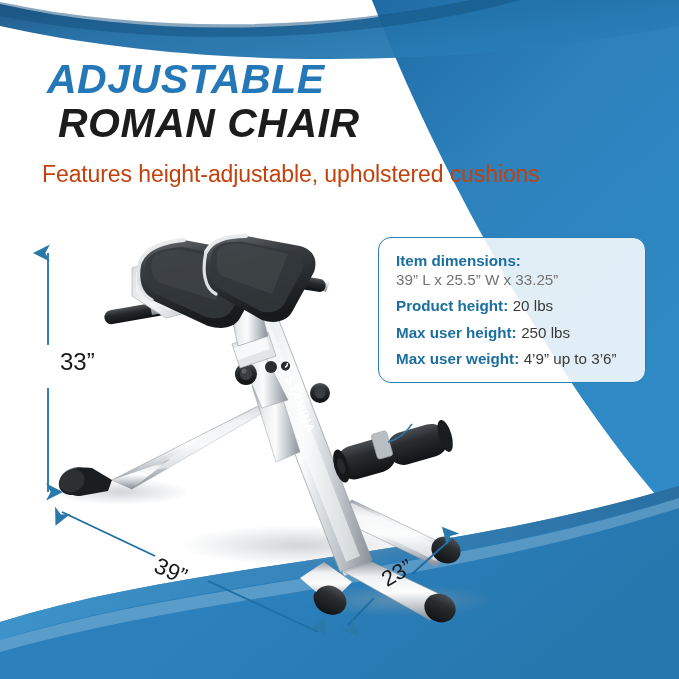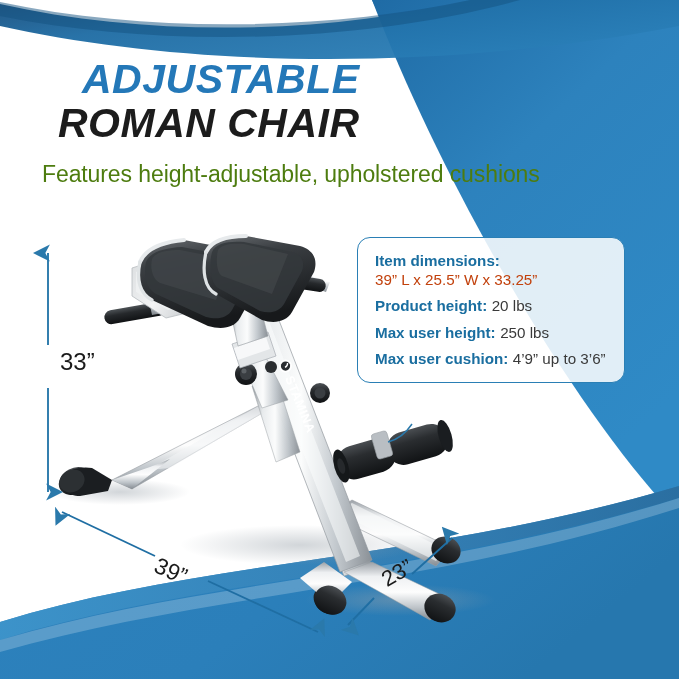--- a/index.html
+++ b/index.html
@@ -35,21 +35,20 @@
   .title-line1 {
     font-family: "Liberation Sans", sans-serif;
     font-size: 41px;
     font-weight: bold;
     font-style: italic;
     letter-spacing: 0.5px;
     color: #2478b8;
     line-height: 1.07;
     margin: 0;
     white-space: nowrap;
-    text-align: right;
   }
   .title-line2 {
     font-family: "Liberation Sans", sans-serif;
     font-size: 41px;
     font-weight: bold;
     font-style: italic;
     letter-spacing: 0.5px;
     color: #1c1c1c;
     line-height: 1.07;
     margin: 0;
@@ -57,29 +56,29 @@
     white-space: nowrap;
   }
   .subtitle {
     position: absolute;
     left: 42px;
     top: 161px;
     z-index: 5;
     font-family: "Liberation Sans", sans-serif;
     font-size: 23px;
     font-weight: normal;
-    color: #4d7c0f;
+    color: #c2410c;
     letter-spacing: -0.1px;
     white-space: nowrap;
   }
 
   
   .spec-box {
     position: absolute;
-    left: 357px;
+    left: 378px;
     top: 237px;
     width: 268px;
     z-index: 6;
     box-sizing: border-box;
     border: 1.6px solid #2a7fb5;
     border-radius: 13px;
     background: rgba(255,255,255,0.86);
     padding: 13px 14px 13px 17px;
   }
   .spec-row {
@@ -98,21 +97,21 @@
     font-size: 15.2px;
     font-weight: normal;
     color: #3a3a3a;
     text-align: right;
   }
   .spec-value-block {
     display: block;
     font-family: "Liberation Sans", sans-serif;
     font-size: 15.2px;
     font-weight: normal;
-    color: #c2410c;
+    color: #737373;
   }
 
   
   .dim-label {
     position: absolute;
     z-index: 7;
     font-family: "Liberation Sans", sans-serif;
     color: #1a1a1a;
     font-weight: normal;
     white-space: nowrap;
@@ -402,21 +401,21 @@
 
     <div class="spec-row">
     </div>
 
     <div class="spec-row">
       <span class="spec-label">Max user height:</span>
       <span class="spec-value">250 lbs</span>
     </div>
 
     <div class="spec-row">
-      <span class="spec-label">Max user cushion:</span>
+      <span class="spec-label">Max user weight:</span>
       <span class="spec-value">4’9” up to 3’6”</span>
     </div>
 
   </div>
 
   <div class="dim-label" id="dim-height-label">33”</div>
   <div class="dim-label" id="dim-length-label">39”</div>
   <div class="dim-label" id="dim-width-label">23”</div>
 
 </div>

